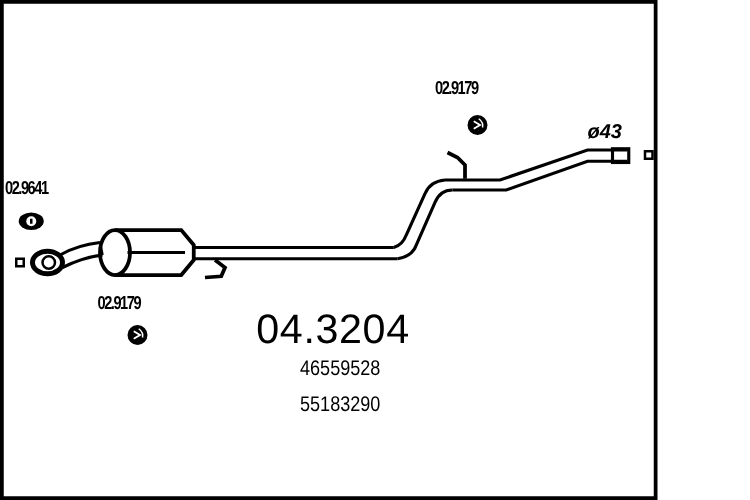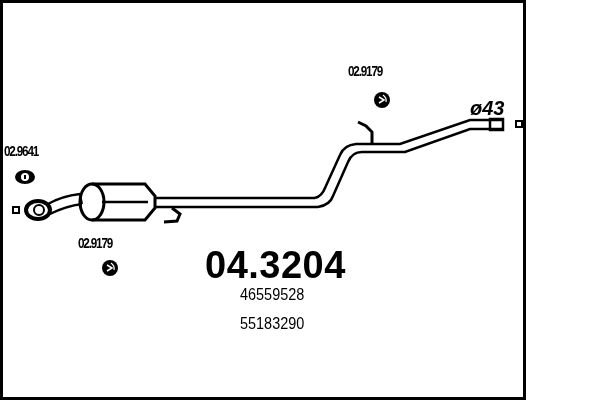--- a/index.html
+++ b/index.html
@@ -38,31 +38,31 @@
     }
     .part-label {
       font-family: "Liberation Sans", sans-serif;
       font-size: 15px;
       font-weight: bold;
       letter-spacing: -1.5px;
       transform: scaleX(0.78);
       transform-origin: left top;
     }
     .main-number {
-      font-size: 38px;
+      font-size: 33px;
       letter-spacing: 0.5px;
-      font-weight: bold;
+      font-weight: normal;
     }
     .oem-number {
       font-size: 17px;
       transform: scaleX(0.85);
       transform-origin: left top;
     }
     .diameter {
-      font-size: 20px;
+      font-size: 16px;
       font-weight: bold;
       font-style: italic;
     }
   </style>
 </head>
 <body>
 
 <div class="frame"></div>
 
 <svg class="drawing" viewBox="0 0 600 400">

